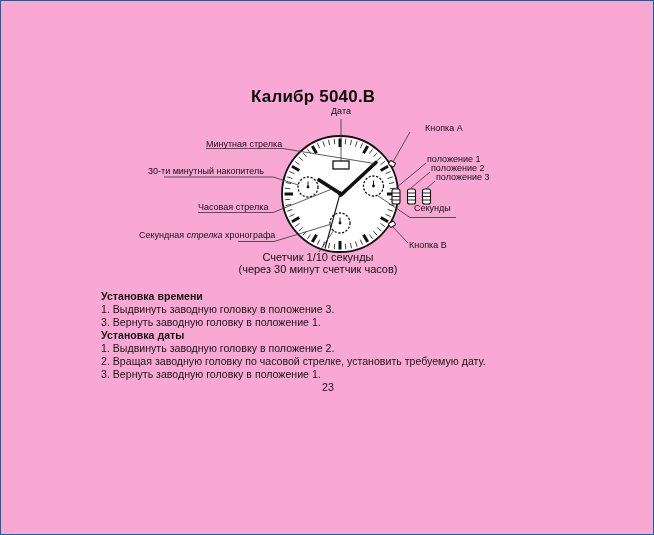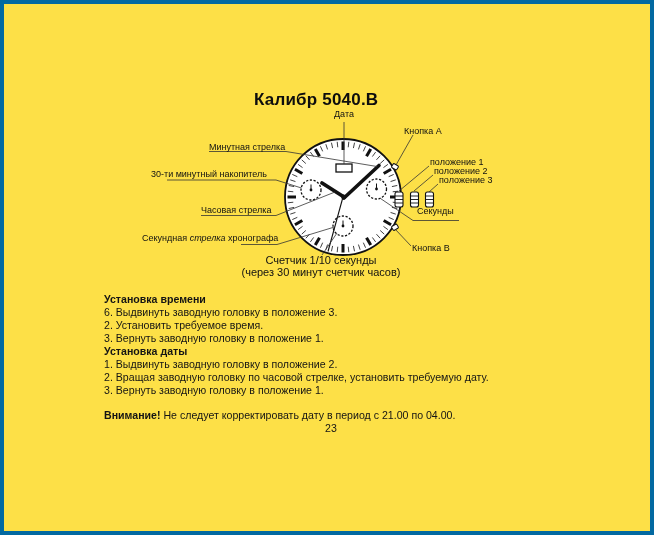--- a/index.html
+++ b/index.html
@@ -1,21 +1,21 @@
 <!DOCTYPE html>
 <html><head>
 <meta charset="utf-8">
 <style>
   html,body{margin:0;padding:0;background:#fff;}
   #page{
     position:relative;
     width:654px;height:535px;
-    background:#fde047;
+    background:#f9a8d4;
     box-sizing:border-box;
-    border:4px solid #0369a1;
+    border:1px solid #0369a1;
     font-family:"Liberation Sans", sans-serif;
     color:#141414;
     overflow:hidden;
   }
   .title{
     position:absolute;left:250px;top:86px;
     font-size:17px;font-weight:bold;letter-spacing:.2px;
     white-space:nowrap;color:#0d0d0d;
   }
   svg.diagram{position:absolute;left:0;top:0;}
@@ -168,51 +168,46 @@
       <line x1="409" y1="131" x2="392" y2="161"></line>
       <line x1="407" y1="242" x2="391" y2="225"></line>
       <line x1="425" y1="162" x2="395" y2="187"></line>
       <line x1="429" y1="171" x2="410" y2="187"></line>
       <line x1="434" y1="180" x2="425" y2="188"></line>
       <line x1="333" y1="229" x2="318" y2="251"></line>
     </g>
   </svg>
 
   <div class="dlabel" style="left:330px;top:105px">Дата</div>
-  <div class="dlabel" style="left:400px;top:122px">Кнопка A</div>
+  <div class="dlabel" style="left:424px;top:122px">Кнопка A</div>
   <div class="dlabel" style="left:205px;top:138px">Минутная стрелка</div>
   <div class="dlabel" style="left:147px;top:165px">30-ти минутный накопитель</div>
   <div class="dlabel" style="left:426px;top:153px">положение 1</div>
   <div class="dlabel" style="left:430px;top:162px">положение 2</div>
   <div class="dlabel" style="left:435px;top:171px">положение 3</div>
   <div class="dlabel" style="left:413px;top:202px">Секунды</div>
   <div class="dlabel" style="left:197px;top:201px">Часовая стрелка</div>
   <div class="dlabel" style="left:138px;top:229px">
     <span>Секундная</span>
     <span class="italic">стрелка</span>
     <span>хронографа</span>
   </div>
   <div class="dlabel" style="left:408px;top:239px">Кнопка B</div>
   <div class="counter-label">
     <div>Счетчик 1/10 секунды</div>
     <div>(через 30 минут счетчик часов)</div>
   </div>
 
   <div class="instructions">
     <div class="line heading">Установка времени</div>
-    <div class="line">6. Выдвинуть заводную головку в положение 3.</div>
-    <div class="line">2. Установить требуемое время.</div>
+    <div class="line">1. Выдвинуть заводную головку в положение 3.</div>
     <div class="line">3. Вернуть заводную головку в положение 1.</div>
 
     <div class="line heading second">Установка даты</div>
     <div class="line">1. Выдвинуть заводную головку в положение 2.</div>
     <div class="line">2. Вращая заводную головку по часовой стрелке, установить требуемую дату.</div>
     <div class="line">3. Вернуть заводную головку в положение 1.</div>
 
-    <div class="line warning-line">
-      <span class="warning-label">Внимание!</span>
-      <span>Не следует корректировать дату в период с 21.00 по 04.00.</span>
-    </div>
 
     <div class="page-number">23</div>
   </div>
 
 </div>
 
 </body></html>

